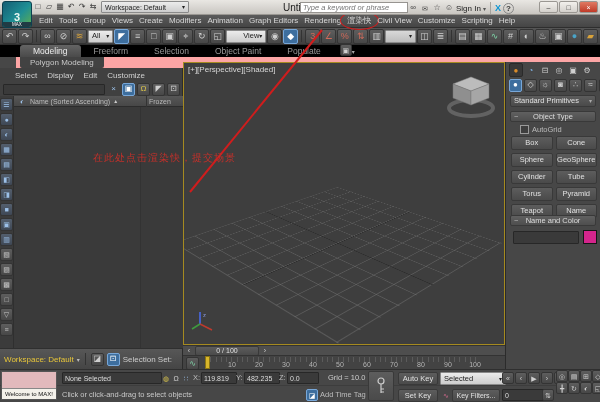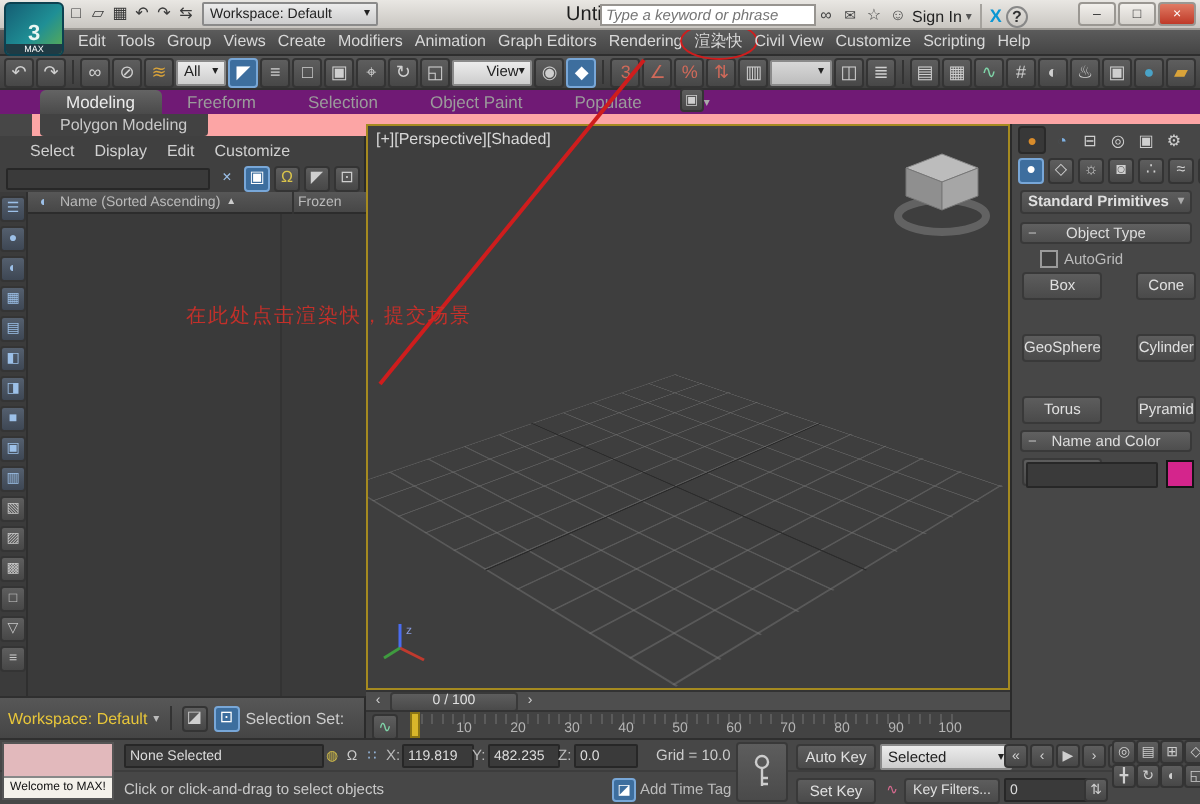--- a/index.html
+++ b/index.html
@@ -32,21 +32,21 @@
   .winbtn{width:17px;height:10px;display:inline-flex;align-items:center;justify-content:center;font-size:7px;color:#333;
           background:linear-gradient(#f2f0ec,#d4d1cc);border:1px solid #9a9792;border-radius:2px;margin-left:1px;}
   .winbtn.close{background:linear-gradient(#e07a63,#bf3a28);color:#fff;}
   
   .menubar{left:0;top:14px;width:600px;height:14px;background:linear-gradient(#5d5d5d,#454545);border-bottom:1px solid #2e2e2e;display:flex;align-items:center;padding-left:36px;box-sizing:border-box;z-index:10;}
   .mi{font-size:8px;color:#d8d8d8;padding:0 3px;position:relative;white-space:nowrap;}
   .mi.hl::after{content:'';position:absolute;left:-4px;right:-5px;top:-4px;bottom:-4px;border:1.5px solid #cf1d1d;border-radius:50%;}
   
   .toolbar{left:0;top:28px;width:600px;height:17px;background:linear-gradient(#555,#3f3f3f);border-bottom:1px solid #303030;display:flex;align-items:center;gap:1px;padding:0 2px;box-sizing:border-box;}
   
-  .ribtabs{left:0;top:45px;width:600px;height:12px;background:#701a75;display:flex;align-items:flex-end;padding-left:20px;box-sizing:border-box;}
+  .ribtabs{left:0;top:45px;width:600px;height:12px;background:#000000;display:flex;align-items:flex-end;padding-left:20px;box-sizing:border-box;}
   .rtab{font-size:8.5px;color:#9b9b9b;padding:1px 13px;line-height:1.2;}
   .rtab.on{background:linear-gradient(#646464,#4a4a4a);color:#ececec;border-radius:3px 3px 0 0;}
   .ribsec{left:16px;top:57px;width:600px;height:11px;background:#fca5a5;display:flex;align-items:center;}
   .ribsec span{background:#424242;color:#c8c8c8;font-size:8px;padding:1px 10px;margin-left:4px;border-radius:0 0 2px 2px;}
   
   .leftpanel{left:0;top:68px;width:183px;height:280px;background:#404040;border-right:1px solid #2b2b2b;box-sizing:border-box;}
   .exmenu{font-size:8px;color:#d0d0d0;margin-right:10px;}
   .strip{left:0;top:96px;width:14px;height:252px;background:#3b3b3b;border-right:1px solid #2f2f2f;display:flex;flex-direction:column;align-items:center;gap:2px;padding-top:2px;box-sizing:border-box;}
   .strip .chip{width:11px;height:11px;font-size:7px;color:#9cc0e8;background:linear-gradient(#545f6e,#3e4754);}
   .colhdr{left:14px;top:96px;width:169px;height:11px;background:linear-gradient(#575757,#474747);border-bottom:1px solid #2c2c2c;display:flex;align-items:center;box-sizing:border-box;}
@@ -288,33 +288,33 @@
     </div>
     <div class="row" style="height:14px;padding:0 3px;gap:2px;">
       <span class="chip sm on">●</span>
       <span class="chip sm">◇</span>
       <span class="chip sm">☼</span>
       <span class="chip sm">◙</span>
       <span class="chip sm">∴</span>
       <span class="chip sm">≈</span>
       <span class="chip sm">◈</span>
     </div>
-    <div class="btn3d" style="position:absolute;left:4px;top:33px;width:86px;height:12px;justify-content:space-between;padding:0 3px;box-sizing:border-box;font-weight:bold;">
+    <div class="btn3d" style="position:absolute;left:4px;top:33px;width:86px;height:12px;justify-content:space-between;padding:0 3px;box-sizing:border-box;">
       <span>Standard Primitives</span>
       <span style="font-size:6px;color:#aaa;">▾</span>
     </div>
     <div class="rollhdr" style="position:absolute;left:4px;top:49px;width:86px;box-sizing:border-box;">
       <span class="minus">−</span>
       <span>Object Type</span>
     </div>
     <div class="row" style="position:absolute;left:14px;top:63px;gap:3px;">
       <span style="width:7px;height:7px;background:#3e3e3e;border:1px solid #9a9a9a;display:inline-block;"></span>
       <span class="lbl">AutoGrid</span>
     </div>
-    <div style="position:absolute;left:5px;top:74px;width:86px;display:grid;grid-template-columns:1fr 1fr 1fr;gap:17px;">
+    <div style="position:absolute;left:5px;top:74px;width:86px;display:grid;grid-template-columns:1fr 1fr;gap:3px;">
       <span class="btn3d" style="height:12px;">Box</span>
       <span class="btn3d" style="height:12px;">Cone</span>
       <span class="btn3d" style="height:12px;">Sphere</span>
       <span class="btn3d" style="height:12px;">GeoSphere</span>
       <span class="btn3d" style="height:12px;">Cylinder</span>
       <span class="btn3d" style="height:12px;">Tube</span>
       <span class="btn3d" style="height:12px;">Torus</span>
       <span class="btn3d" style="height:12px;">Pyramid</span>
       <span class="btn3d" style="height:12px;">Teapot</span>
       <span class="btn3d" style="height:12px;">Name</span>

